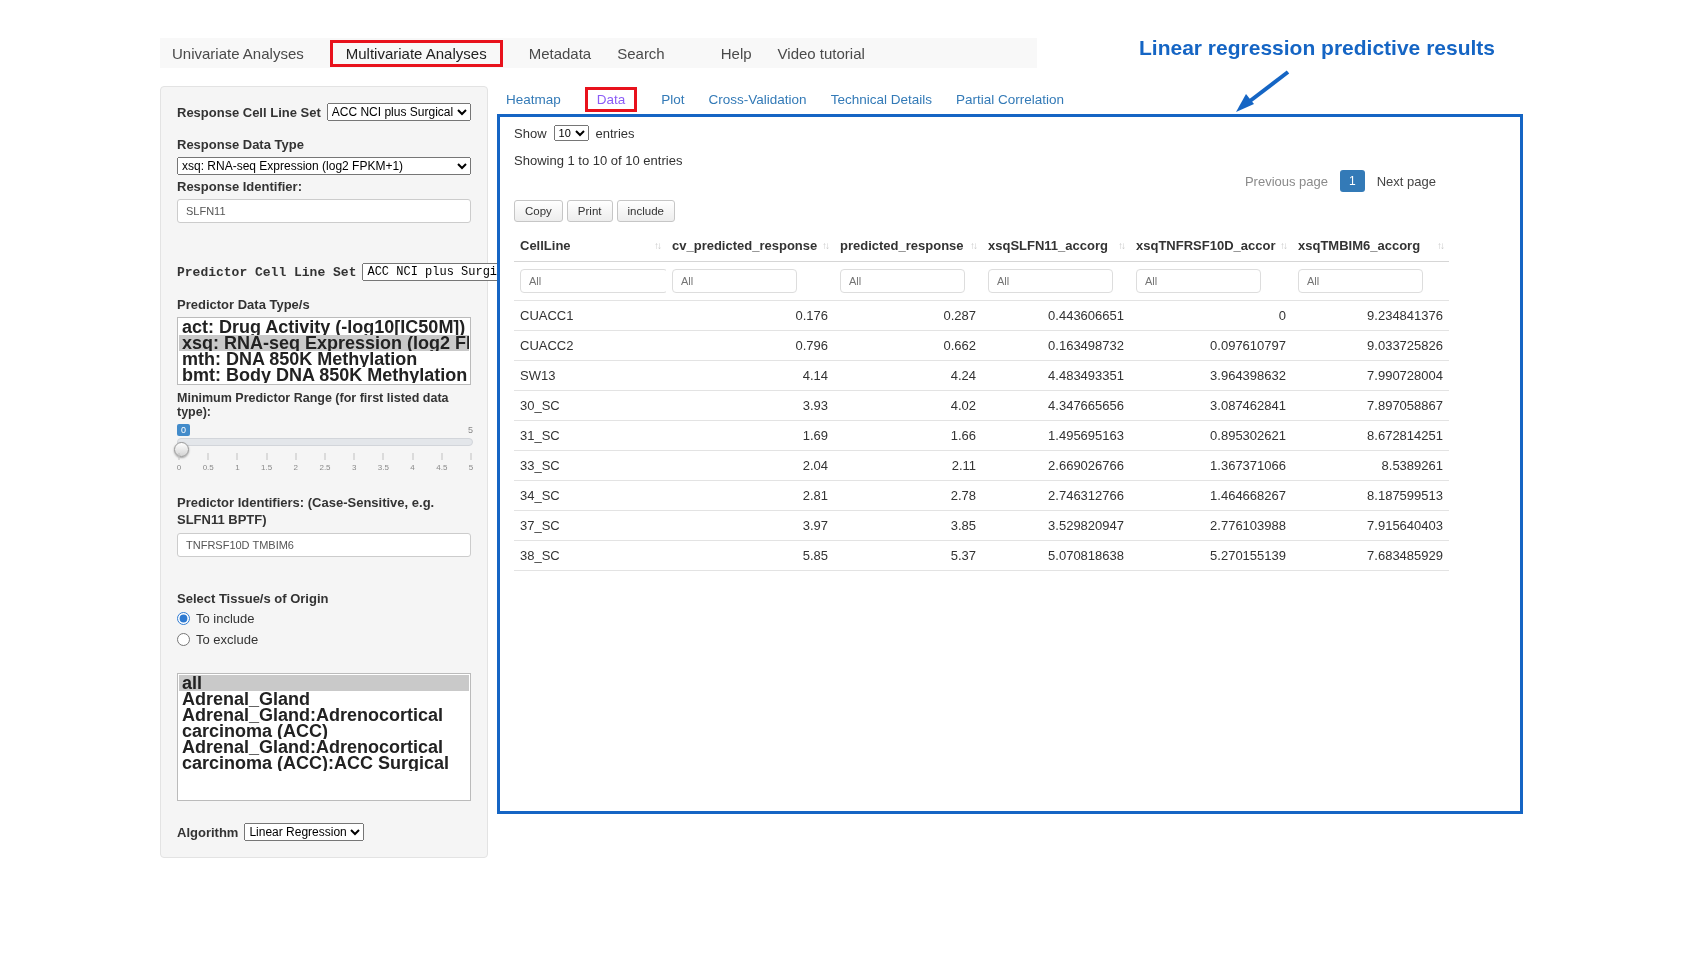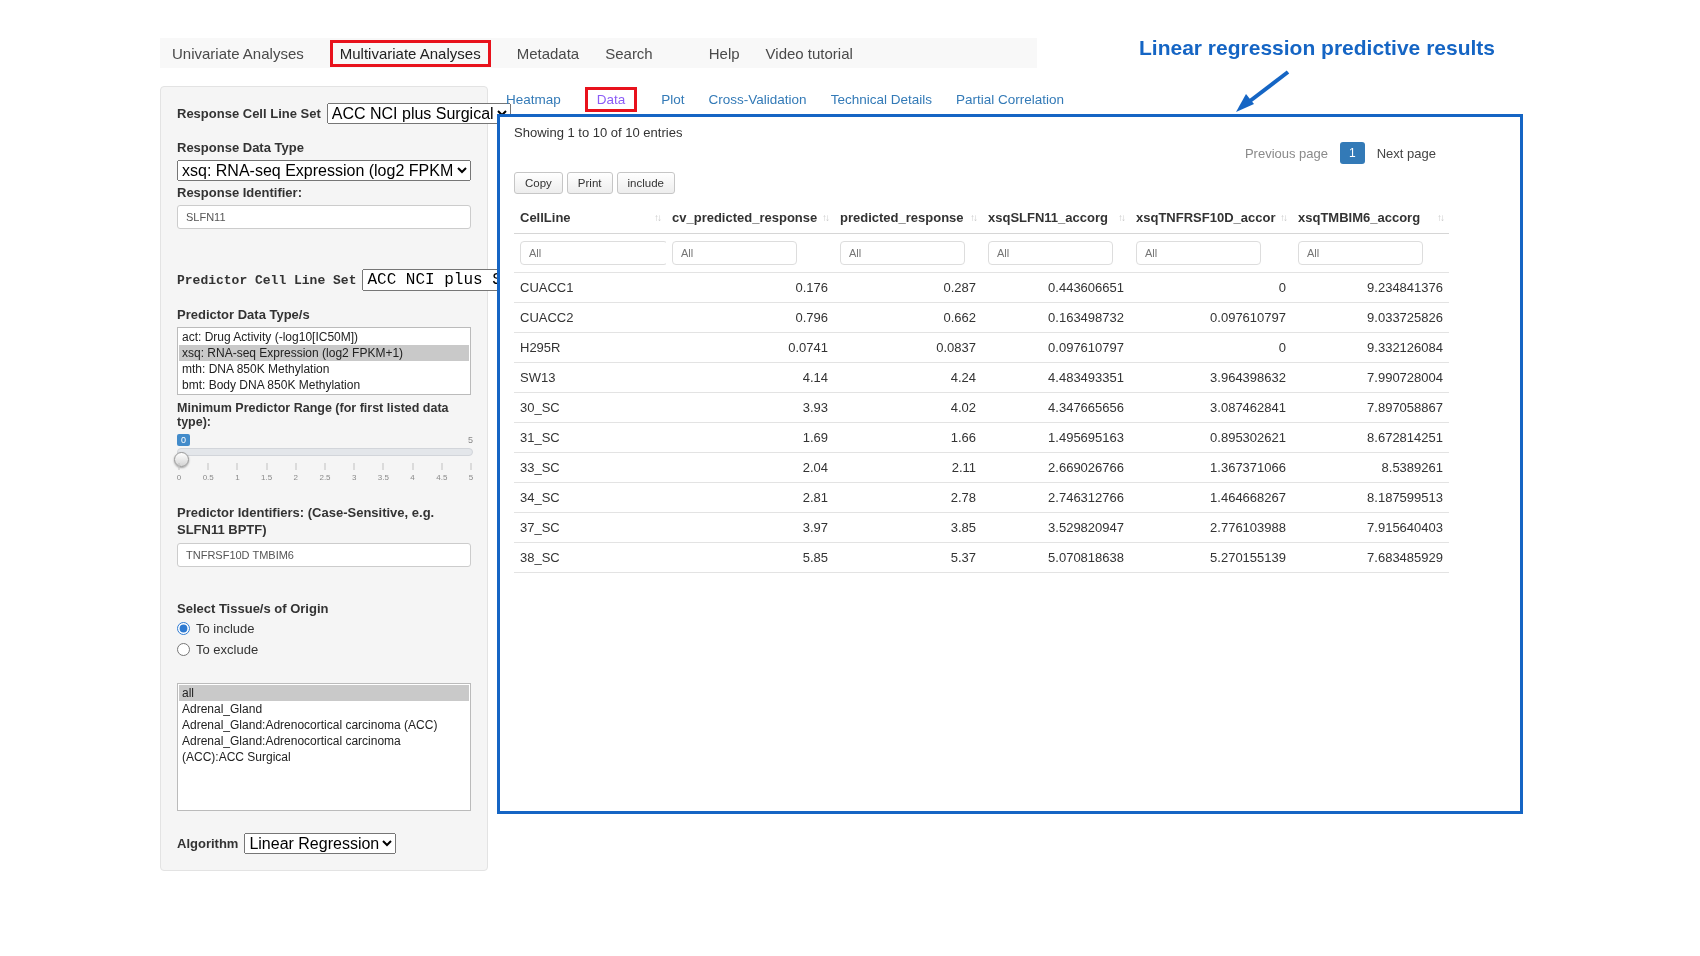--- a/index.html
+++ b/index.html
@@ -11,48 +11,48 @@
   a{text-decoration:none;color:inherit;cursor:pointer;}
 
   
   .topnav{
     position:absolute;left:160px;top:38px;width:877px;height:30px;
     background:#f8f8f8;display:flex;align-items:center;gap:26px;
     padding:0 12px;font-size:15px;color:#4a4a4a;
   }
   .nav-item{white-space:nowrap;}
   .nav-item.active{color:#222;}
-  .red-box{border:3px solid #e8121c;padding:2px 7px;display:inline-flex;align-items:center;}
+  .red-box{border:3px solid #e8121c;padding:2px 13px;display:inline-flex;align-items:center;}
 
   
   .annotation{
     position:absolute;left:1055px;top:36px;width:440px;
     font-size:21px;font-weight:bold;color:#1565c4;text-align:right;
   }
   .anno-arrow{position:absolute;left:1226px;top:66px;}
 
   
   .sidebar{
     position:absolute;left:160px;top:86px;width:328px;min-height:716px;
     background:#f5f5f5;border:1px solid #e3e3e3;border-radius:4px;
     padding:16px;font-size:13px;color:#333;
   }
   .fld-label{font-weight:bold;display:block;margin-bottom:5px;}
   .inline-row{display:flex;align-items:center;gap:6px;margin-bottom:16px;flex-wrap:nowrap;}
   .inline-row .fld-label{margin-bottom:0;white-space:nowrap;}
-  .form-select{font-size:16px;font-family:inherit;max-width:100%;}
+  .form-select{font-size:12px;font-family:inherit;max-width:100%;}
   .full-select{width:100%;}
   .text-input{
     width:100%;height:24px;border:1px solid #ccc;border-radius:3px;
     padding:2px 8px;font-size:11px;color:#555;background:#fff;font-family:inherit;
   }
   .sec-gap{margin-bottom:28px;}
   .listbox{
-    background:#fff;border:1px solid #bbb;font-size:12px;line-height:16px;
-    padding:1px;overflow-y:auto;color:#222;
+    background:#fff;border:1px solid #bbb;font-size:18px;line-height:16px;
+    padding:1px;overflow-y:auto;color:#222;font-weight:bold;
   }
   .listbox .opt{padding:0 3px;white-space:nowrap;overflow:hidden;cursor:default;}
   .listbox.wrap .opt{white-space:normal;}
   .listbox .opt.selected{background:#c9c9c9;}
   .lb-datatypes{height:68px;margin-bottom:6px;}
   .lb-tissues{height:128px;margin-bottom:22px;}
   .small-label{font-size:12.5px;}
 
   
   .slider-wrap{position:relative;width:296px;height:56px;margin:2px 0 14px 0;}
@@ -251,20 +251,27 @@
     <a class="tab-link tab-active">Data</a>
   </span>
   <a class="tab-link">Plot</a>
   <a class="tab-link">Cross-Validation</a>
   <a class="tab-link">Technical Details</a>
   <a class="tab-link">Partial Correlation</a>
 </div>
 
 <section class="blue-box">
 
+  <div class="show-row">
+    <span>Show</span>
+    <select class="entries-select">
+      <option>10</option>
+    </select>
+    <span>entries</span>
+  </div>
 
   <div class="showing-text">Showing 1 to 10 of 10 entries</div>
 
   <div class="pagination">
     <span class="page-prev">Previous page</span>
     <span class="page-current">1</span>
     <span class="page-next">Next page</span>
   </div>
 
   <div class="btn-row">
@@ -333,28 +340,20 @@
         </tr>
         <tr>
           <td class="cell name">CUACC2</td>
           <td class="cell num">0.796</td>
           <td class="cell num">0.662</td>
           <td class="cell num">0.163498732</td>
           <td class="cell num">0.097610797</td>
           <td class="cell num">9.033725826</td>
         </tr>
         <tr>
-          <td class="cell name">H295R</td>
-          <td class="cell num">0.0741</td>
-          <td class="cell num">0.0837</td>
-          <td class="cell num">0.097610797</td>
-          <td class="cell num">0</td>
-          <td class="cell num">9.332126084</td>
-        </tr>
-        <tr>
           <td class="cell name">SW13</td>
           <td class="cell num">4.14</td>
           <td class="cell num">4.24</td>
           <td class="cell num">4.483493351</td>
           <td class="cell num">3.964398632</td>
           <td class="cell num">7.990728004</td>
         </tr>
         <tr>
           <td class="cell name">30_SC</td>
           <td class="cell num">3.93</td>

